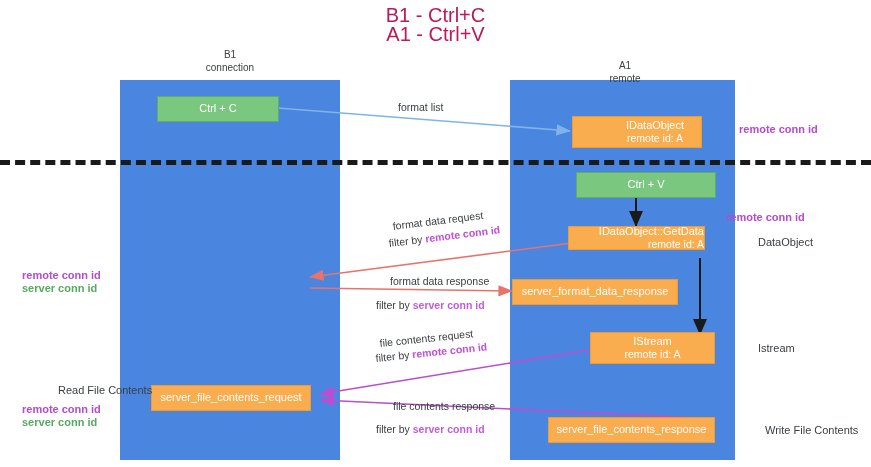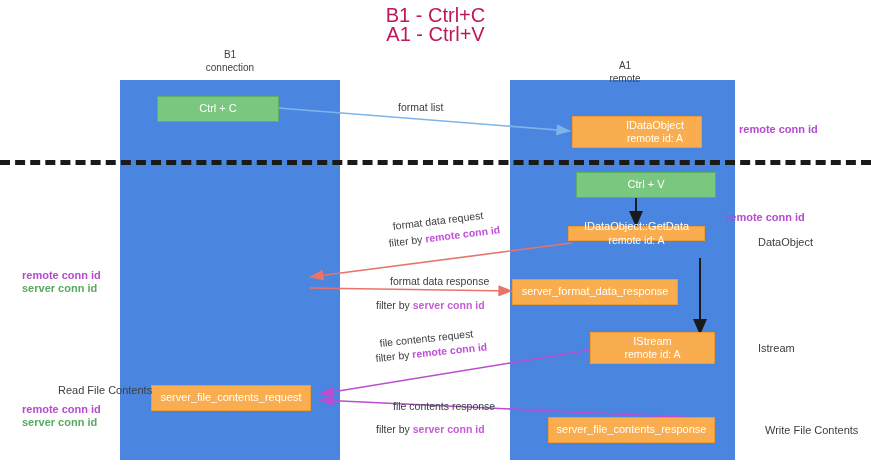--- a/index.html
+++ b/index.html
@@ -100,21 +100,21 @@
 
   <div class="node orange" style="left:572px;top:116px;width:130px;height:32px;padding-left:36px;">
     <span>IDataObject</span>
     <span class="l2">remote id: A</span>
   </div>
 
   <div class="node green" style="left:576px;top:172px;width:140px;height:26px;">
     <span>Ctrl + V</span>
   </div>
 
-  <div class="node orange" style="left:568px;top:226px;width:137px;height:15px;">
+  <div class="node orange" style="left:568px;top:226px;width:137px;height:24px;align-items:flex-end;">
     <span>IDataObject::GetData</span>
     <span class="l2">remote id: A</span>
   </div>
 
 
   <div class="node orange" style="left:512px;top:279px;width:166px;height:26px;">
     <span>server_format_data_response</span>
   </div>
 
   <div class="node orange" style="left:590px;top:332px;width:125px;height:32px;">

